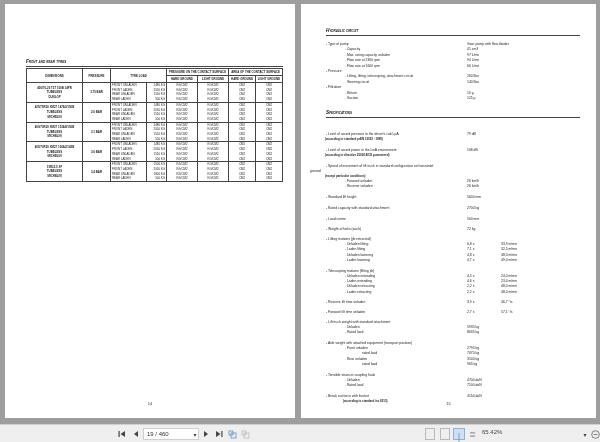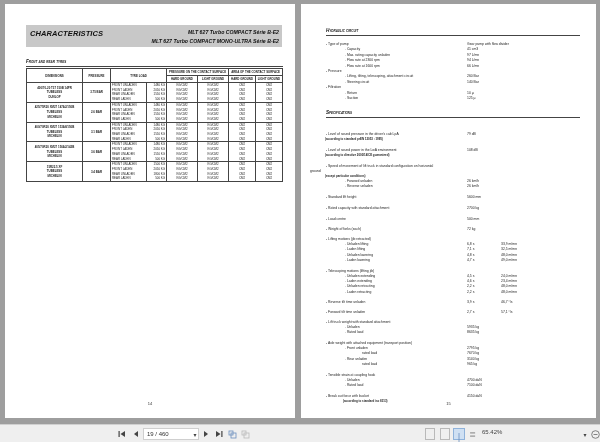--- a/index.html
+++ b/index.html
@@ -39,25 +39,20 @@
   .zoom-val { position: absolute; left: 482px; top: 4px; font-size: 6px; color: #444; }
   .view-btn { position: absolute; top: 3px; width: 10px; height: 12px; border: 1px solid #b9b9b9; }
   .view-btn.active { background: #cfe0f3; border-color: #8fb2da; }
 </style>
 </head>
 <body>
 
 <div class="viewer">
 
   <div class="page left">
-    <div class="char-header">
-      <span class="char-title">CHARACTERISTICS</span>
-      <span class="char-sub s1">MLT 627 Turbo COMPACT Série B-E2</span>
-      <span class="char-sub s2">MLT 627 Turbo COMPACT MONO-ULTRA Série B-E2</span>
-    </div>
     <div class="sec-title" style="left:21px;top:55px;">Front and rear tyres</div>
     <div class="rule" style="left:21px;top:62px;width:257px;"></div>
 
     <table class="tyres">
       <thead>
         <tr>
           <th rowspan="2">DIMENSIONS</th>
           <th rowspan="2">PRESSURE</th>
           <th rowspan="2" colspan="2">TYRE LOAD</th>
           <th colspan="2" style="height:5px">PRESSURE ON THE CONTACT SURFACE</th>

